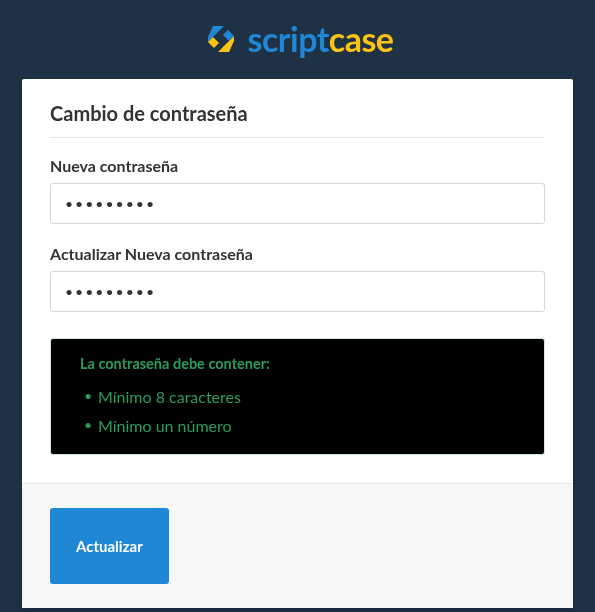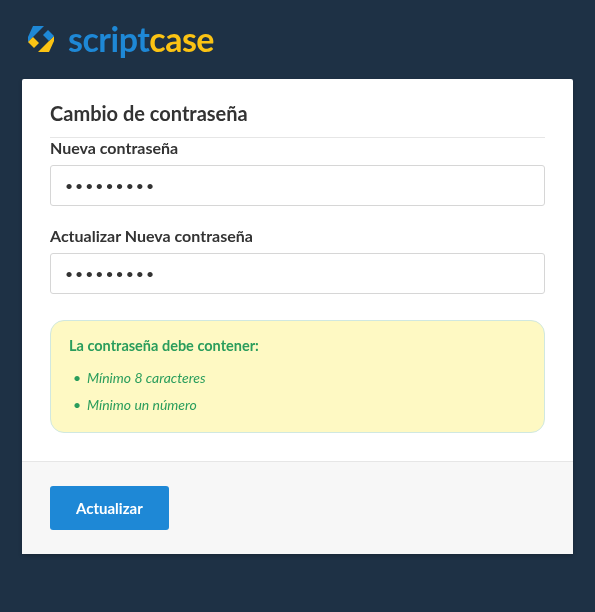--- a/index.html
+++ b/index.html
@@ -9,20 +9,21 @@
     }
     body {
       font-family: -apple-system, BlinkMacSystemFont, "Segoe UI", "Lato", "Helvetica Neue", Arial, sans-serif;
       background: #1e3145;
       width: 595px;
       height: 612px;
       padding: 18px 22px 0;
     }
     .logo-wrap {
       display: flex;
+      justify-content: center;
       align-items: center;
       margin-bottom: 20px;
     }
     .logo {
       display: flex;
       align-items: center;
       gap: 8px;
     }
     .logo-text {
       font-size: 34px;
@@ -38,20 +39,21 @@
     }
     .card-body {
       padding: 22px 28px 28px;
     }
     .page-title {
       font-size: 20px;
       font-weight: 700;
       color: #333;
       padding-bottom: 12px;
       border-bottom: 1px solid #e6e6e6;
+      margin-bottom: 18px;
     }
     .field-label {
       font-size: 16px;
       font-weight: 700;
       color: #333;
       margin-bottom: 8px;
       display: block;
     }
     .text-input {
       width: 100%;
@@ -61,40 +63,39 @@
       border: 1px solid #d6d6d6;
       border-radius: 3px;
       background: #fff;
       color: #333;
       outline: none;
       letter-spacing: 2px;
       margin-bottom: 20px;
     }
     .rules-box {
       border: 1px solid #d0e8e0;
-      background: #fef9c3;
-      border-radius: 14px;
-      padding: 16px 18px 14px;
+      background: #000000;
+      border-radius: 3px;
+      padding: 16px 29px 14px;
       margin-top: 6px;
     }
     .rules-title {
       font-size: 14.5px;
       font-weight: 700;
       color: #2a9d5c;
       margin-bottom: 10px;
     }
     .rules-list {
       list-style: none;
     }
     .rules-list li {
-      font-size: 14px;
+      font-size: 16px;
       color: #2a9d5c;
       padding: 5px 0 5px 18px;
       position: relative;
-      font-style: italic;
     }
     .rules-list li::before {
       content: "•";
       position: absolute;
       left: 4px;
       top: 5px;
       color: #2a9d5c;
       font-size: 14px;
     }
     .card-footer {
@@ -102,21 +103,21 @@
       border-top: 1px solid #e6e6e6;
       padding: 24px 28px;
     }
     .btn-primary {
       background: #1e88d6;
       color: #fff;
       border: none;
       border-radius: 3px;
       font-size: 15px;
       font-weight: 700;
-      padding: 13px 26px;
+      padding: 29px 26px;
       cursor: pointer;
       font-family: inherit;
     }
   </style>
 </head>
 <body>
 
 <div class="logo-wrap">
   <div class="logo">
     <svg width="38" height="38" viewBox="0 0 38 38">

